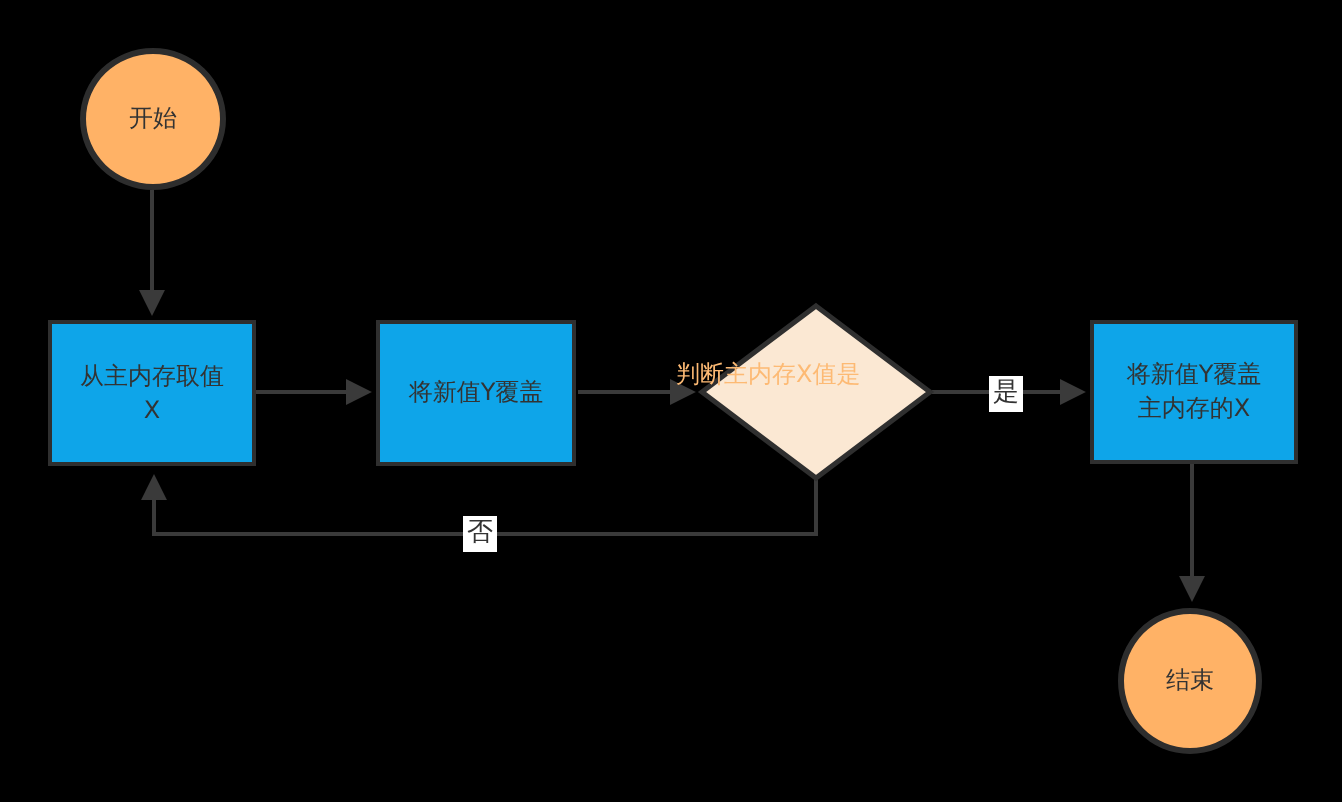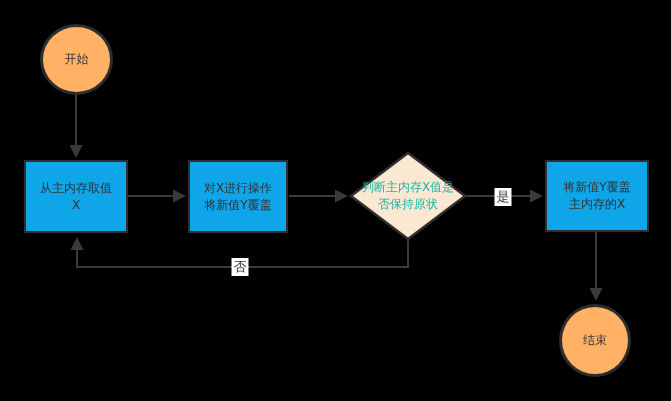--- a/index.html
+++ b/index.html
@@ -54,22 +54,21 @@
   .node-start   { left: 40px;  top: 24px;  width: 73px;  height: 71px; }
   .node-end     { left: 559px; top: 304px; width: 72px;  height: 73px; text-align: right; }
   .node-read    { left: 24px;  top: 160px; width: 104px; height: 73px; }
   .node-operate { left: 188px; top: 160px; width: 100px; height: 73px; }
   .node-write   { left: 545px; top: 160px; width: 104px; height: 72px; text-align: center; }
   .node-decision-text {
     position: absolute;
     left: 338px;
     top: 179px;
     width: 140px;
-    text-align: center;
-    color: #14b8a6;
+    color: #fdba74;
     font-size: 12px;
     line-height: 17px;
   }
   .tline { display: block; }
   .edge-label {
     position: absolute;
     transform: translate(-50%, -50%);
     background: #ffffff;
     color: #333333;
     font-size: 13px;
@@ -104,27 +103,25 @@
   <div class="node circle node-start">
     <span class="tline">开始</span>
   </div>
 
   <div class="node box node-read">
     <span class="tline">从主内存取值</span>
     <span class="tline">X</span>
   </div>
 
   <div class="node box node-operate">
-    <span class="tline">对X进行操作</span>
     <span class="tline">将新值Y覆盖</span>
   </div>
 
   <div class="node-decision-text">
     <span class="tline">判断主内存X值是</span>
-    <span class="tline">否保持原状</span>
   </div>
 
   <div class="node box node-write">
     <span class="tline">将新值Y覆盖</span>
     <span class="tline">主内存的X</span>
   </div>
 
   <div class="node circle node-end">
     <span class="tline">结束</span>
   </div>

